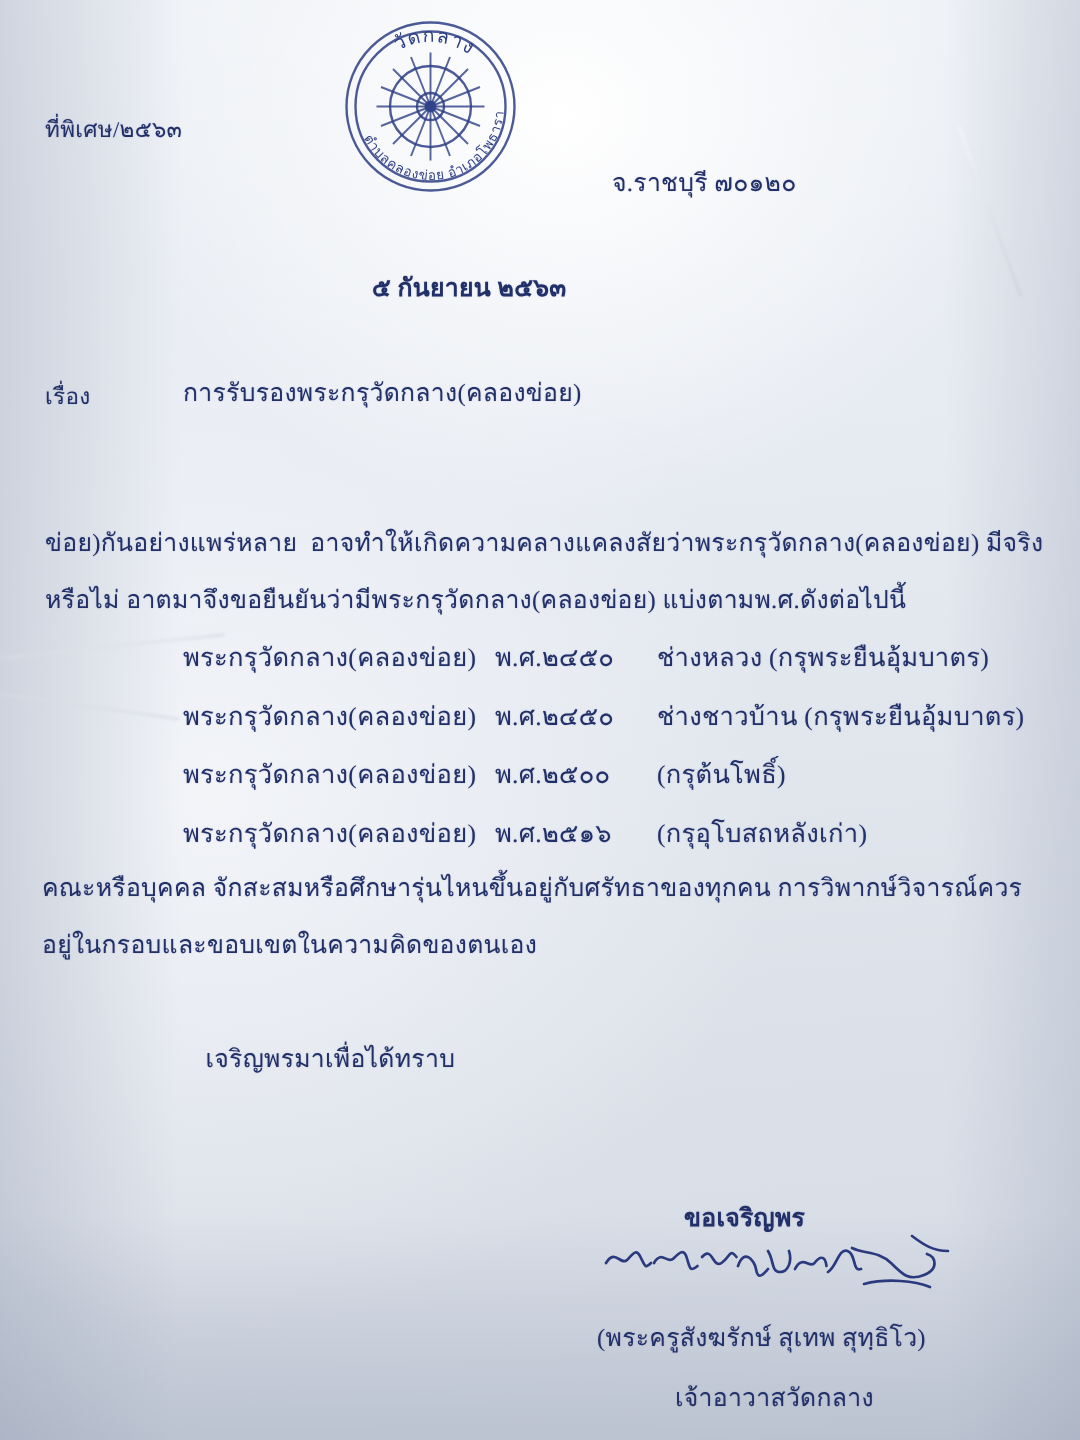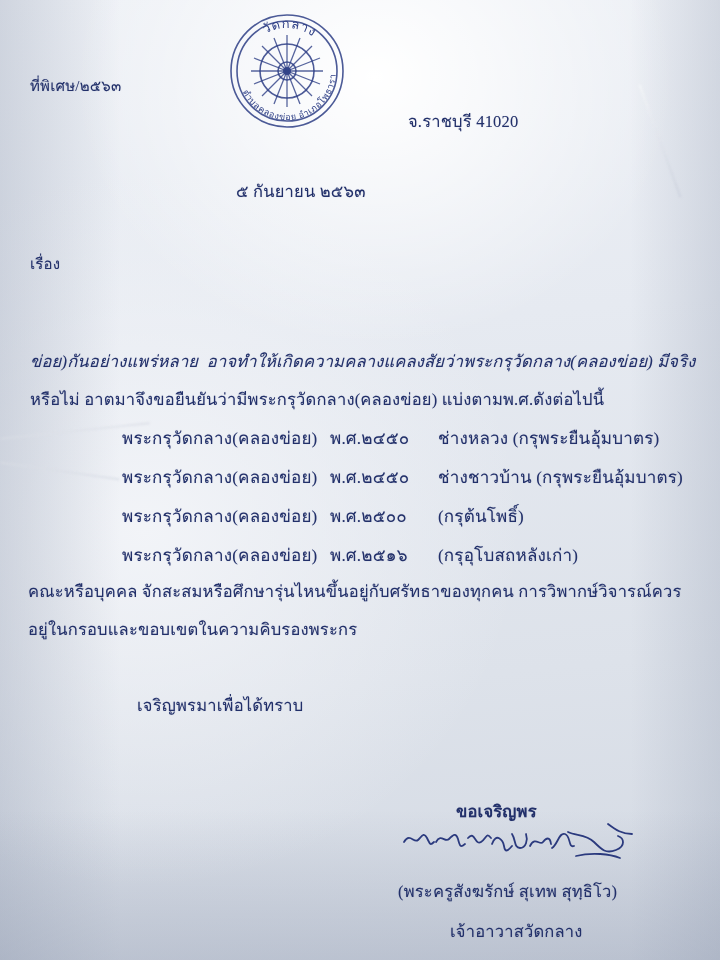--- a/index.html
+++ b/index.html
@@ -126,47 +126,48 @@
           <textPath href="#sealTop" startOffset="33%">วัดกลาง</textPath>
         </text>
         <text font-family="'Liberation Serif', serif" font-size="9" fill="#2e3f86" letter-spacing="0.5">
           <textPath href="#sealBot" startOffset="14%">ตำบลคลองข่อย อำเภอโพธาราม</textPath>
         </text>
       </svg>
     </div>
 
     <div class="txt small" style="left:30px; top:74px;">ที่พิเศษ/๒๕๖๓</div>
 
-    <div class="txt base" style="left:408px; top:108px;">จ.ราชบุรี 41020</div>
+    <div class="txt base" style="left:408px; top:108px;">จ.ราชบุรี ๗๐๑๒๐</div>
 
-    <div class="txt base" style="left:236px; top:178px;">๕ กันยายน ๒๕๖๓</div>
+    <div class="txt base" style="left:248px; top:178px;font-weight:bold;">๕ กันยายน ๒๕๖๓</div>
 
     <div class="txt small" style="left:30px; top:252px;">เรื่อง</div>
+    <div class="txt base" style="left:122px; top:248px;">การรับรองพระกรุวัดกลาง(คลองข่อย)</div>
 
-    <div class="txt base" style="left:30px; top:348px;font-style:italic;">ข่อย)กันอย่างแพร่หลาย  อาจทำให้เกิดความคลางแคลงสัยว่าพระกรุวัดกลาง(คลองข่อย) มีจริง</div>
+    <div class="txt base" style="left:30px; top:348px;">ข่อย)กันอย่างแพร่หลาย  อาจทำให้เกิดความคลางแคลงสัยว่าพระกรุวัดกลาง(คลองข่อย) มีจริง</div>
     <div class="txt base" style="left:30px; top:386px;">หรือไม่ อาตมาจึงขอยืนยันว่ามีพระกรุวัดกลาง(คลองข่อย) แบ่งตามพ.ศ.ดังต่อไปนี้</div>
 
     <div class="txt mid" style="left:122px; top:424px;">พระกรุวัดกลาง(คลองข่อย)</div>
     <div class="txt mid" style="left:330px; top:424px;">พ.ศ.๒๔๕๐</div>
     <div class="txt mid" style="left:438px; top:424px;text-align:center;">ช่างหลวง (กรุพระยืนอุ้มบาตร)</div>
 
     <div class="txt mid" style="left:122px; top:463px;">พระกรุวัดกลาง(คลองข่อย)</div>
     <div class="txt mid" style="left:330px; top:463px;">พ.ศ.๒๔๕๐</div>
     <div class="txt mid" style="left:438px; top:463px;">ช่างชาวบ้าน (กรุพระยืนอุ้มบาตร)</div>
 
     <div class="txt mid" style="left:122px; top:502px;">พระกรุวัดกลาง(คลองข่อย)</div>
     <div class="txt mid" style="left:330px; top:502px;">พ.ศ.๒๕๐๐</div>
     <div class="txt mid" style="left:438px; top:502px;">(กรุต้นโพธิ์)</div>
 
     <div class="txt mid" style="left:122px; top:541px;">พระกรุวัดกลาง(คลองข่อย)</div>
     <div class="txt mid" style="left:330px; top:541px;">พ.ศ.๒๕๑๖</div>
     <div class="txt mid" style="left:438px; top:541px;">(กรุอุโบสถหลังเก่า)</div>
 
     <div class="txt base" style="left:28px; top:578px;">คณะหรือบุคคล จักสะสมหรือศึกษารุ่นไหนขึ้นอยู่กับศรัทธาของทุกคน การวิพากษ์วิจารณ์ควร</div>
-    <div class="txt base" style="left:28px; top:616px;">อยู่ในกรอบและขอบเขตในความคิบรองพระกร</div>
+    <div class="txt base" style="left:28px; top:616px;">อยู่ในกรอบและขอบเขตในความคิดของตนเอง</div>
 
     <div class="txt base" style="left:118px; top:692px;margin-left:19px;">เจริญพรมาเพื่อได้ทราบ</div>
 
     <div class="txt base" style="left:456px; top:798px;font-weight:bold;">ขอเจริญพร</div>
 
     <div class="signature">
       <svg viewBox="0 0 250 60" xmlns="http://www.w3.org/2000/svg">
         <g fill="none" stroke="#2b3a7e" stroke-width="1.8" stroke-linecap="round">
           <path d="M4 30 c6-10 10 2 14-2 s6-8 9-2 3 8 7 4"></path>
           <path d="M36 30 c5-9 9 1 13-3 s7-7 9 0 2 9 7 5"></path>

